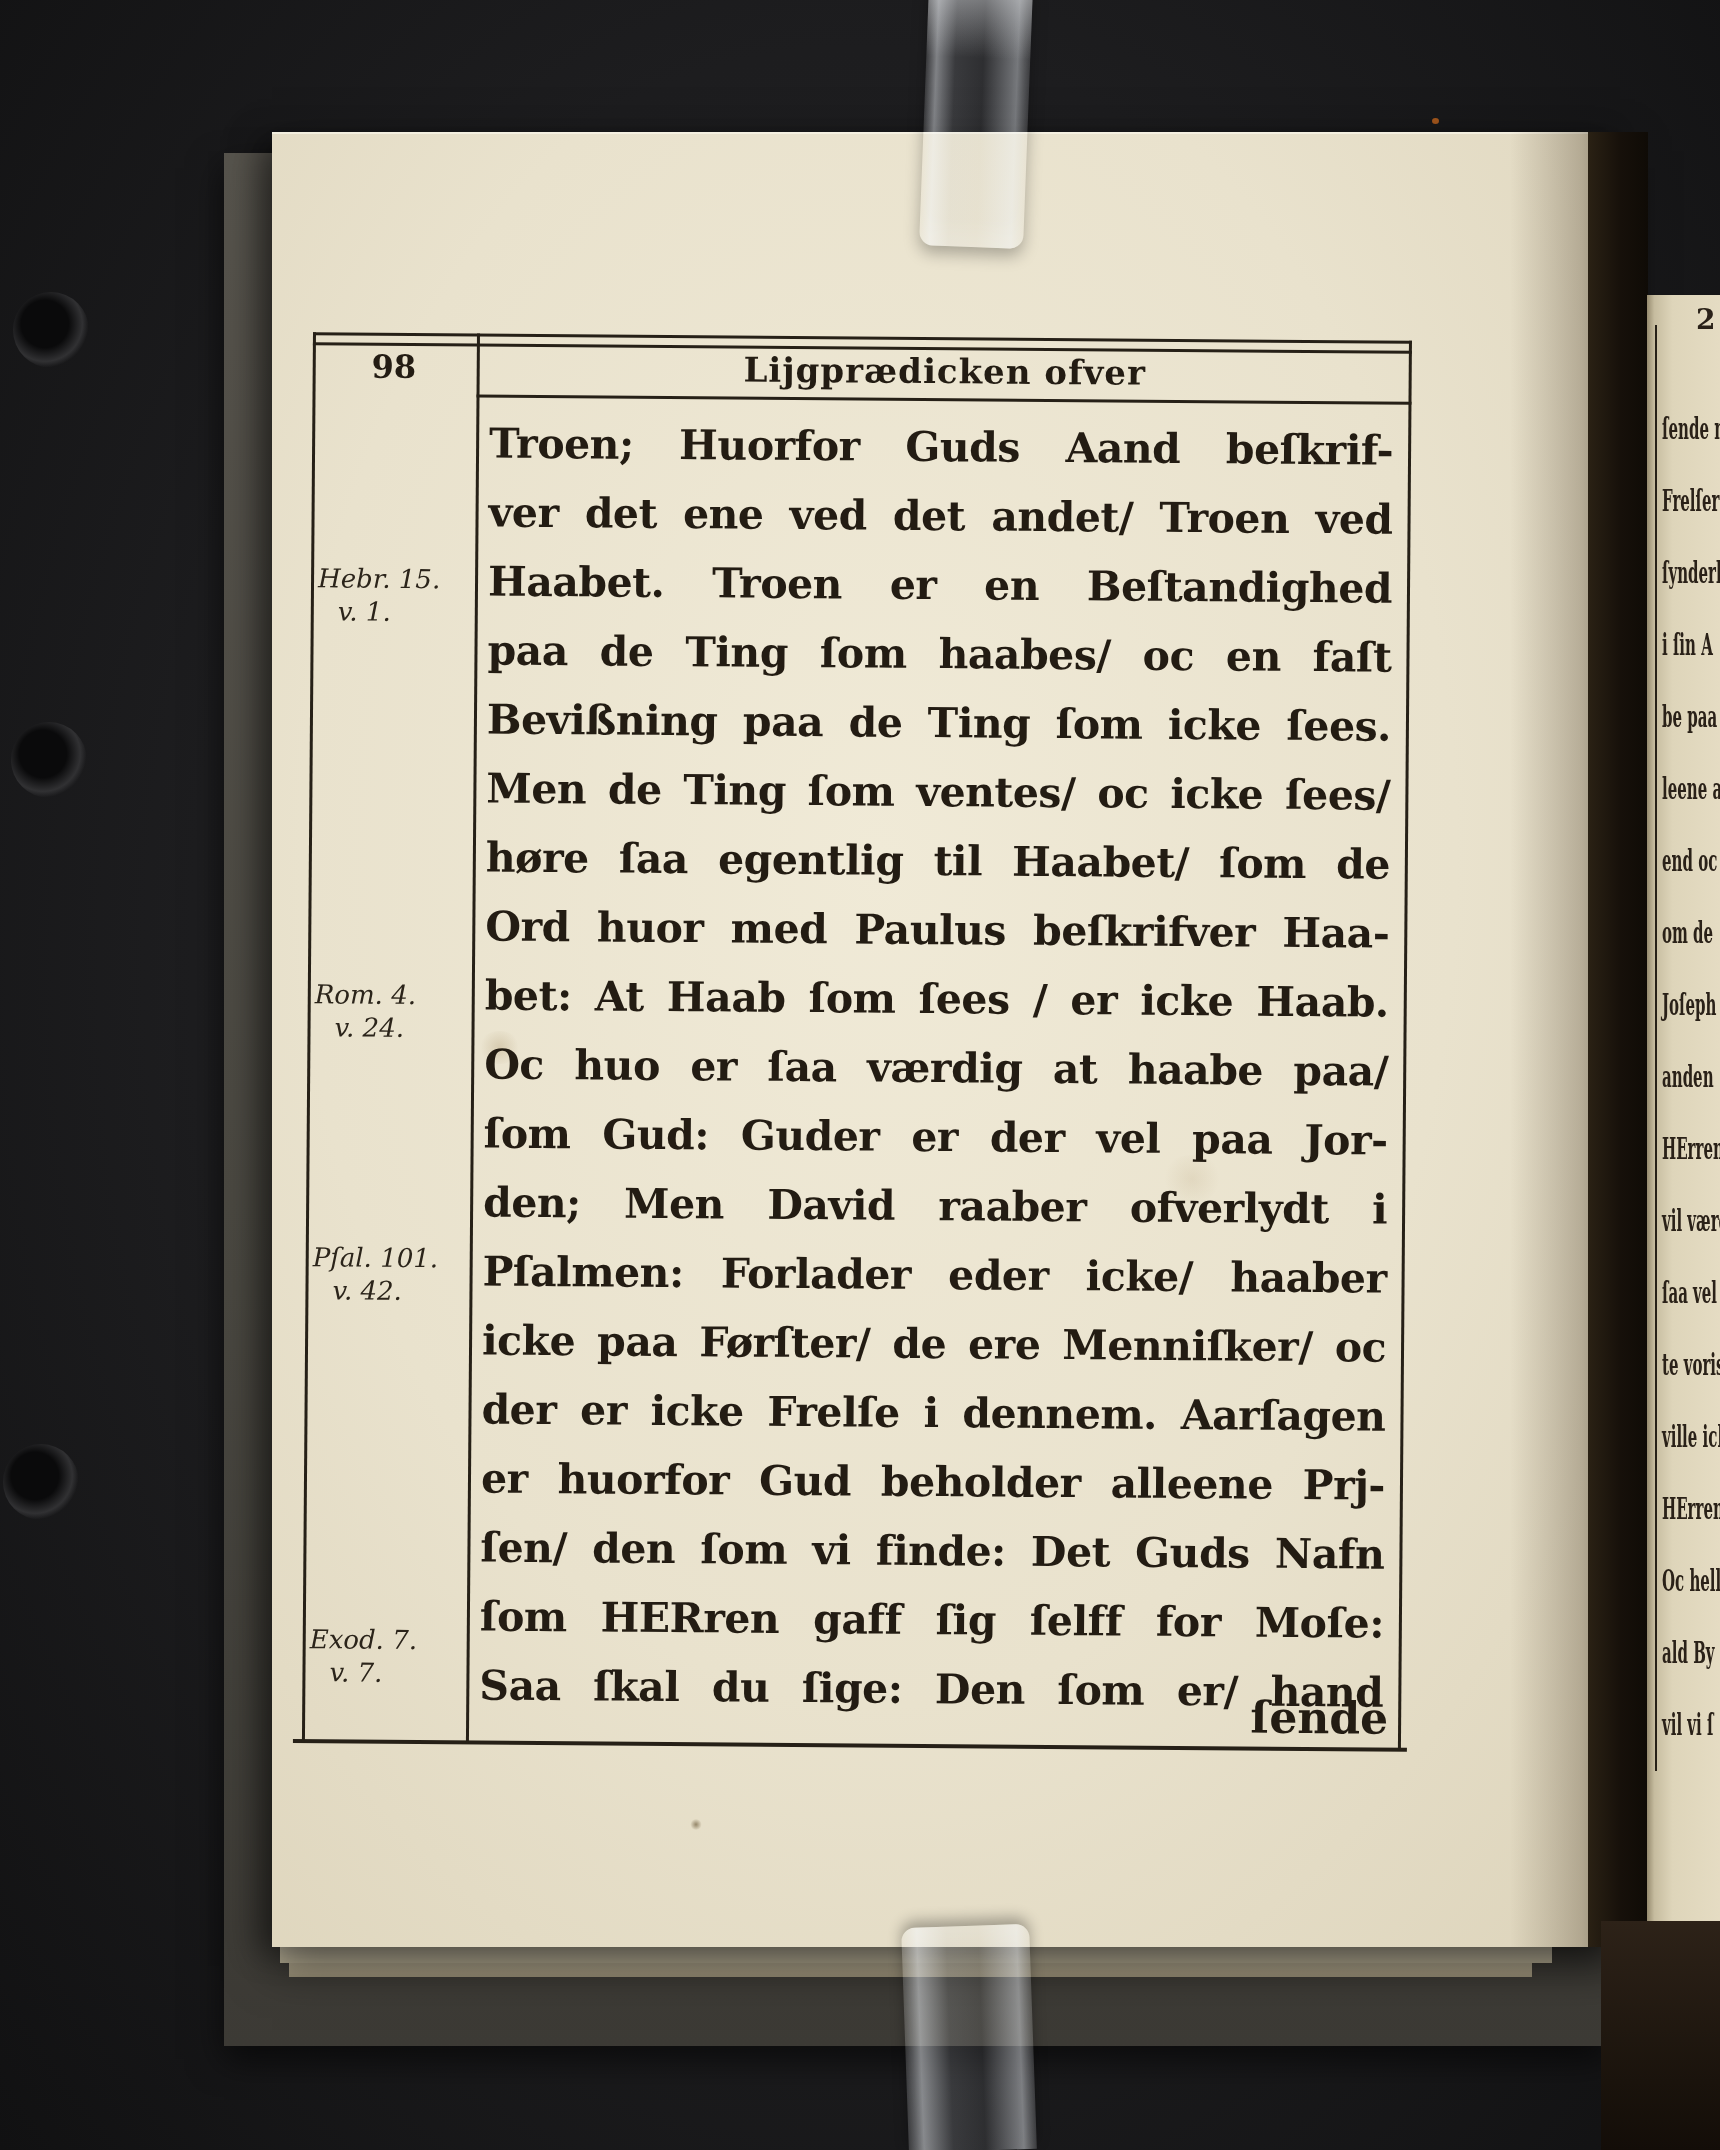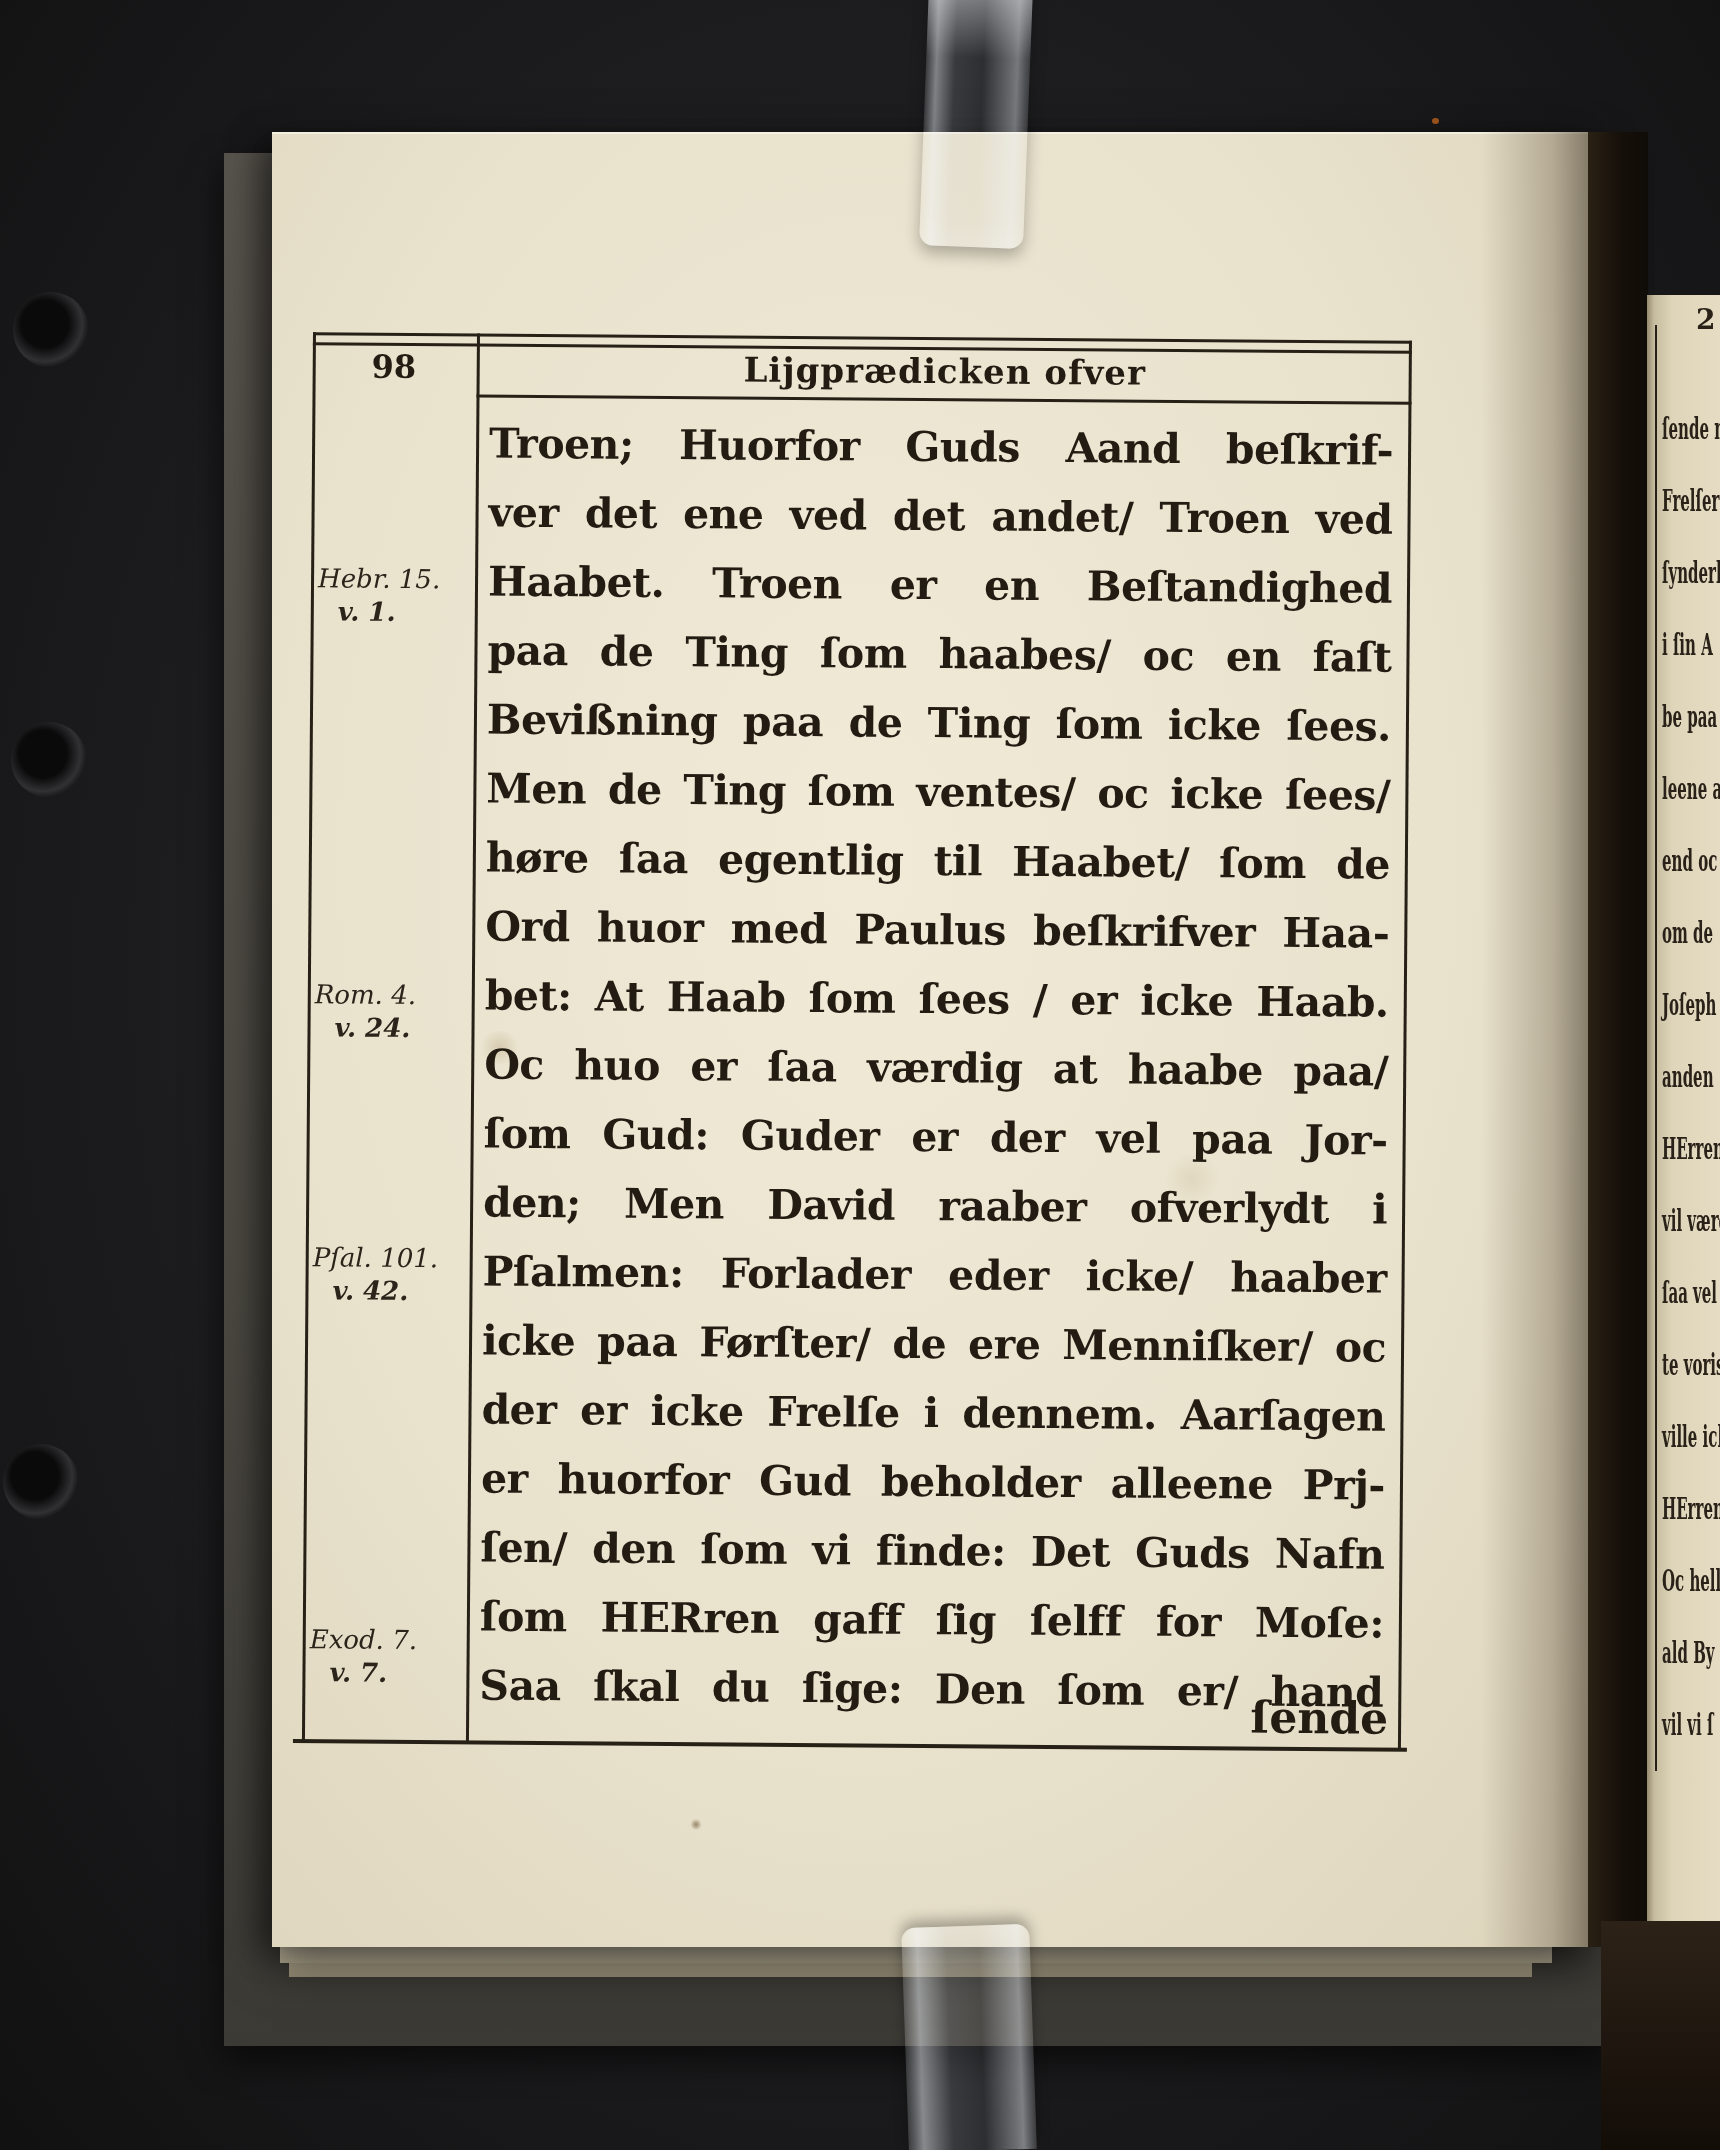--- a/index.html
+++ b/index.html
@@ -21,21 +21,21 @@
     background:linear-gradient(#57544d 0%, #4a4841 60%, #3c3a35 100%);
     box-shadow:0 14.3px 33px rgba(0,0,0,.6);}
 
   
   #stack-1{position:absolute;left:280px;top:1947px;width:1272px;height:16.3px;background:linear-gradient(#d9d0b7,#c4bb9f);}
   #stack-2{position:absolute;left:289px;top:1963px;width:1243px;height:14.3px;background:linear-gradient(#b7ad93,#9c9279);}
 
   
   #page{position:absolute;left:272px;top:132px;width:1319px;height:1815px;
     background:radial-gradient(ellipse at 45% 40%, #f0ead7 0%, #e9e2cd 55%, #ddd4bb 100%);
-    box-shadow:0 19px 43px rgba(0,0,0,.55), -14.3px 5.7px 29px rgba(0,0,0,.35);}
+    box-shadow:0 19px 43px rgba(0,0,0,.55), -14.3px 5.7px 29px rgba(0,0,0,.35);padding-left:29px;}
   #page-right-shade{position:absolute;right:0;top:0;width:110px;height:100%;
     background:linear-gradient(90deg, rgba(90,74,50,0) 0%, rgba(74,60,40,.30) 65%, rgba(50,40,26,.55) 100%);}
   #page-top-edge{position:absolute;left:0;top:0;width:100%;height:1.9px;background:rgba(250,246,234,.7);}
 
   .fox{position:absolute;border-radius:50%;}
   #fox-1{left:418px;top:1687px;width:12.4px;height:10.5px;background:radial-gradient(circle,#7a6a4a 0%,rgba(122,106,74,0) 70%);opacity:.75;}
   #fox-2{left:206px;top:899px;width:43px;height:33px;background:radial-gradient(circle,rgba(140,110,60,.22) 0%,rgba(140,110,60,0) 70%);}
   #fox-3{left:889px;top:1023px;width:62px;height:48px;background:radial-gradient(circle,rgba(150,120,70,.12) 0%,rgba(150,120,70,0) 70%);}
 
   
@@ -55,21 +55,21 @@
     font-weight:bold;font-size:32px;line-height:38px;}
   #running-title{position:absolute;left:208px;top:215px;width:930px;text-align:center;
     font-weight:bold;font-size:34px;line-height:40px;letter-spacing:1px;}
 
   #body-col{position:absolute;left:218px;top:277px;width:904px;}
   .line{font-weight:bold;font-size:41px;line-height:69px;letter-spacing:-0.5px;
     text-align:justify;text-align-last:justify;}
 
   .mnote{position:absolute;left:48px;width:154px;
     font-style:italic;font-size:26px;line-height:32.5px;color:#2b241a;}
-  .mnote .verse{padding-left:20px;font-weight:bold;}
+  .mnote .verse{padding-left:20px;}
   #mnote-1{top:431px;}
   #mnote-2{top:847px;}
   #mnote-3{top:1110px;}
   #mnote-4{top:1492px;}
 
   #catchword{position:absolute;left:669px;top:1552px;width:458px;text-align:right;
     font-weight:bold;font-size:44px;line-height:53px;}
 
   
   #gutter{position:absolute;left:1588px;top:132px;width:60px;height:1815px;

